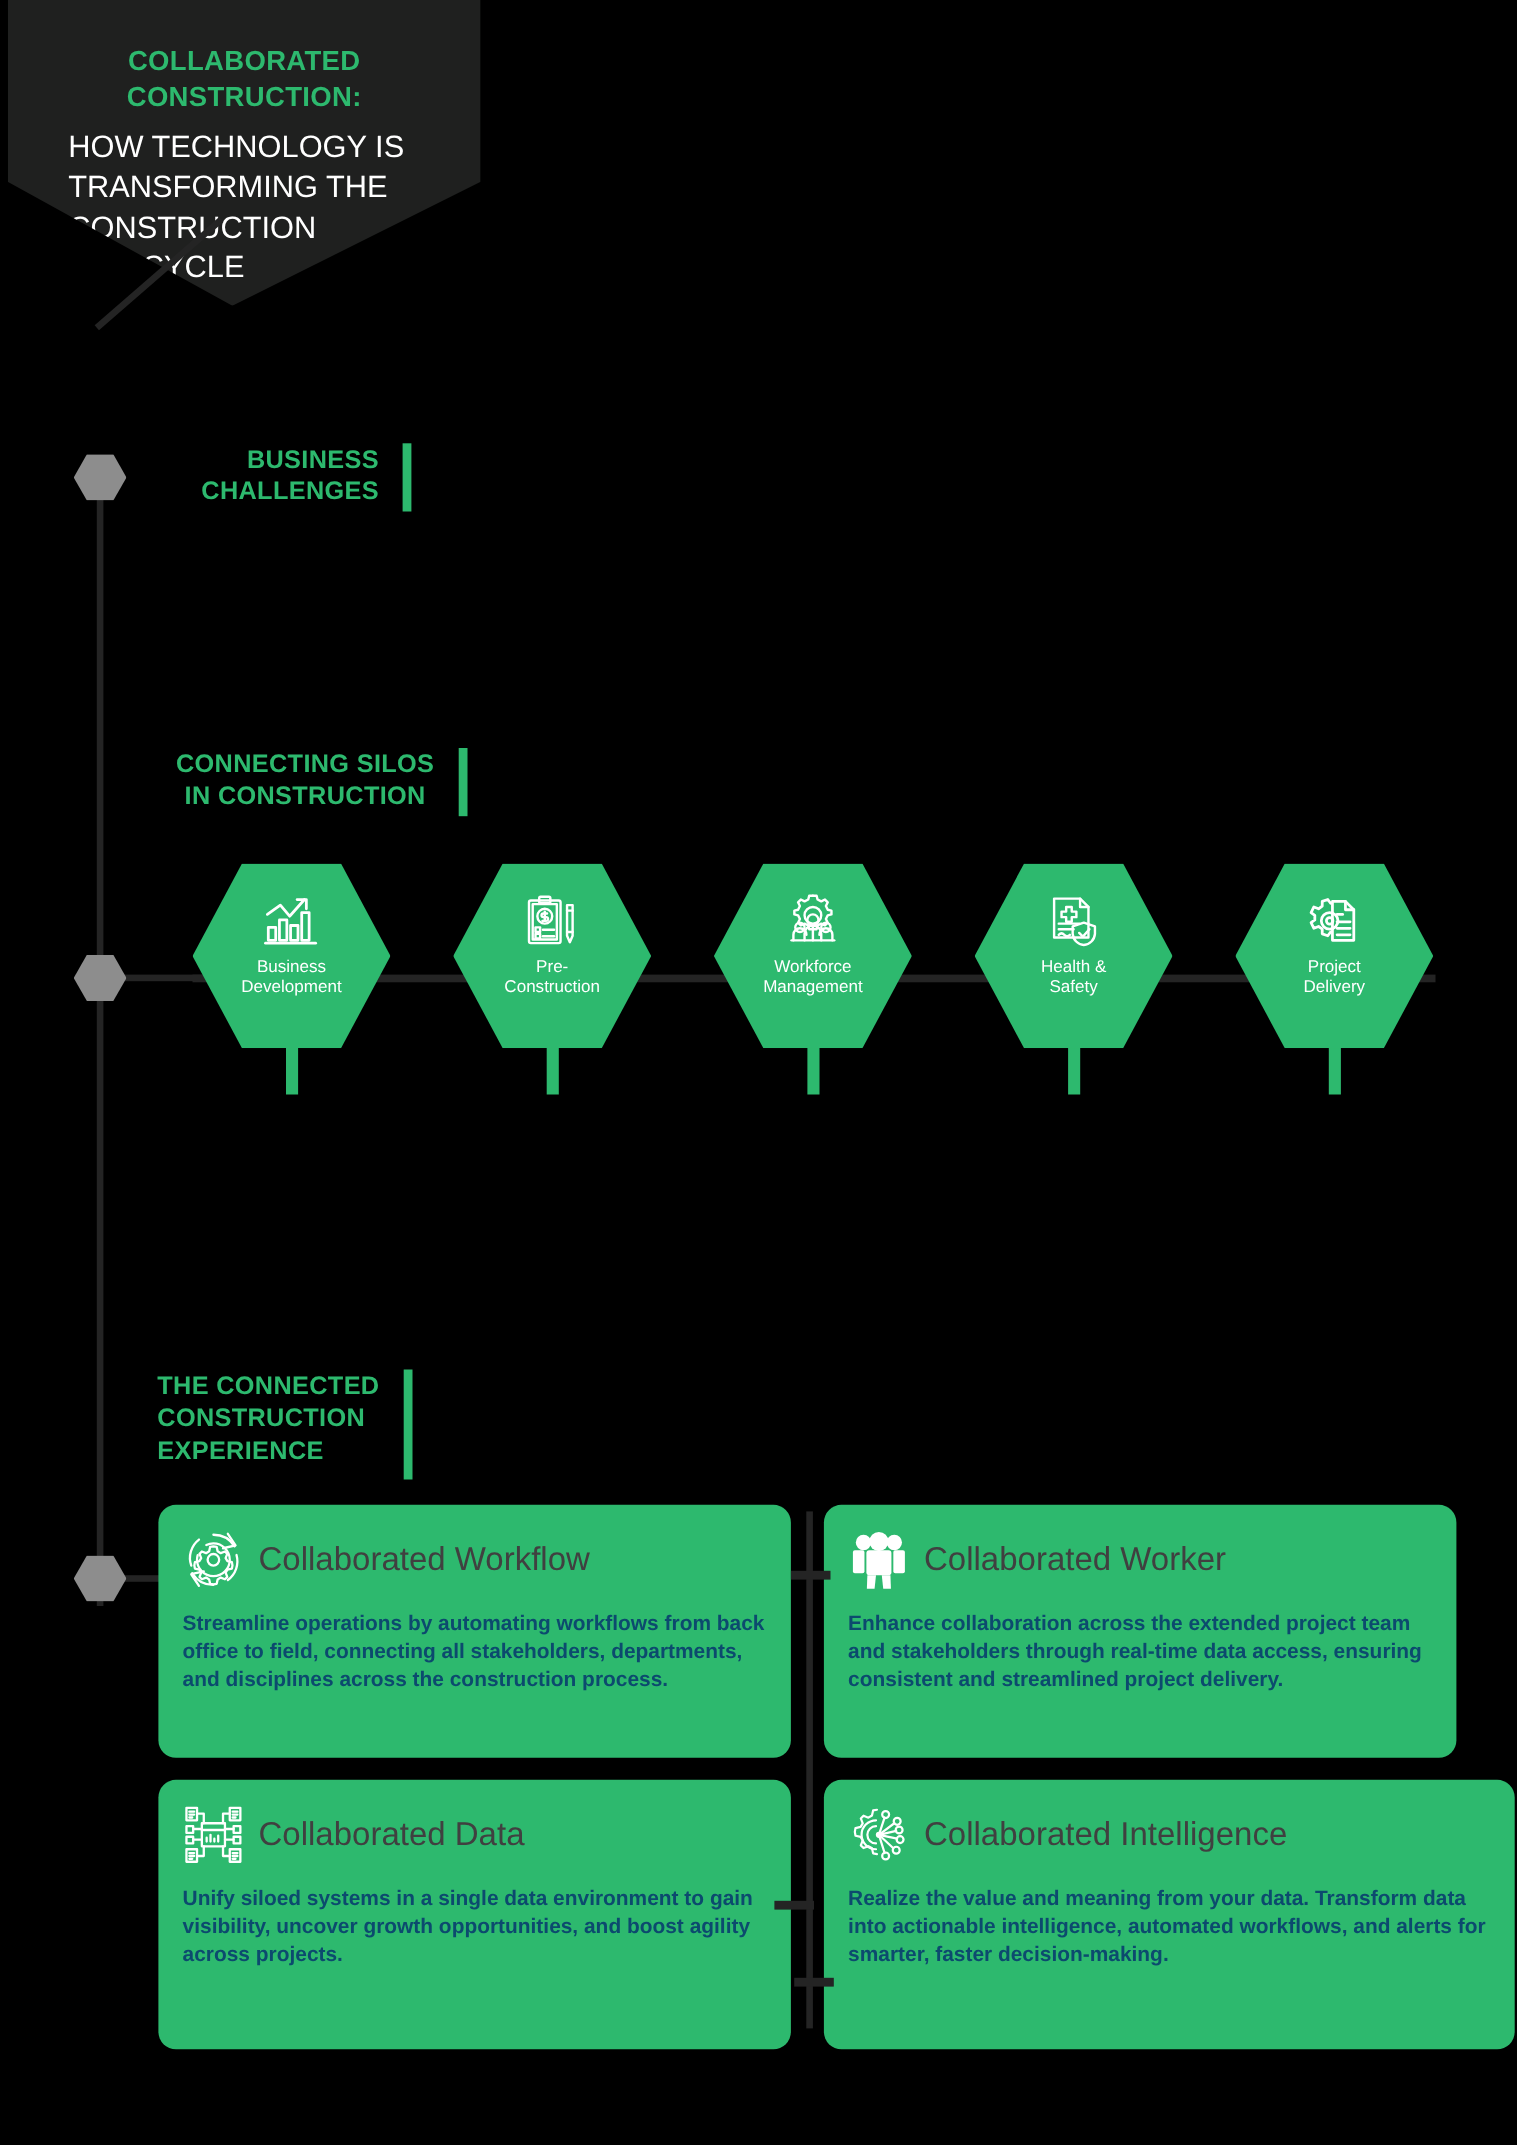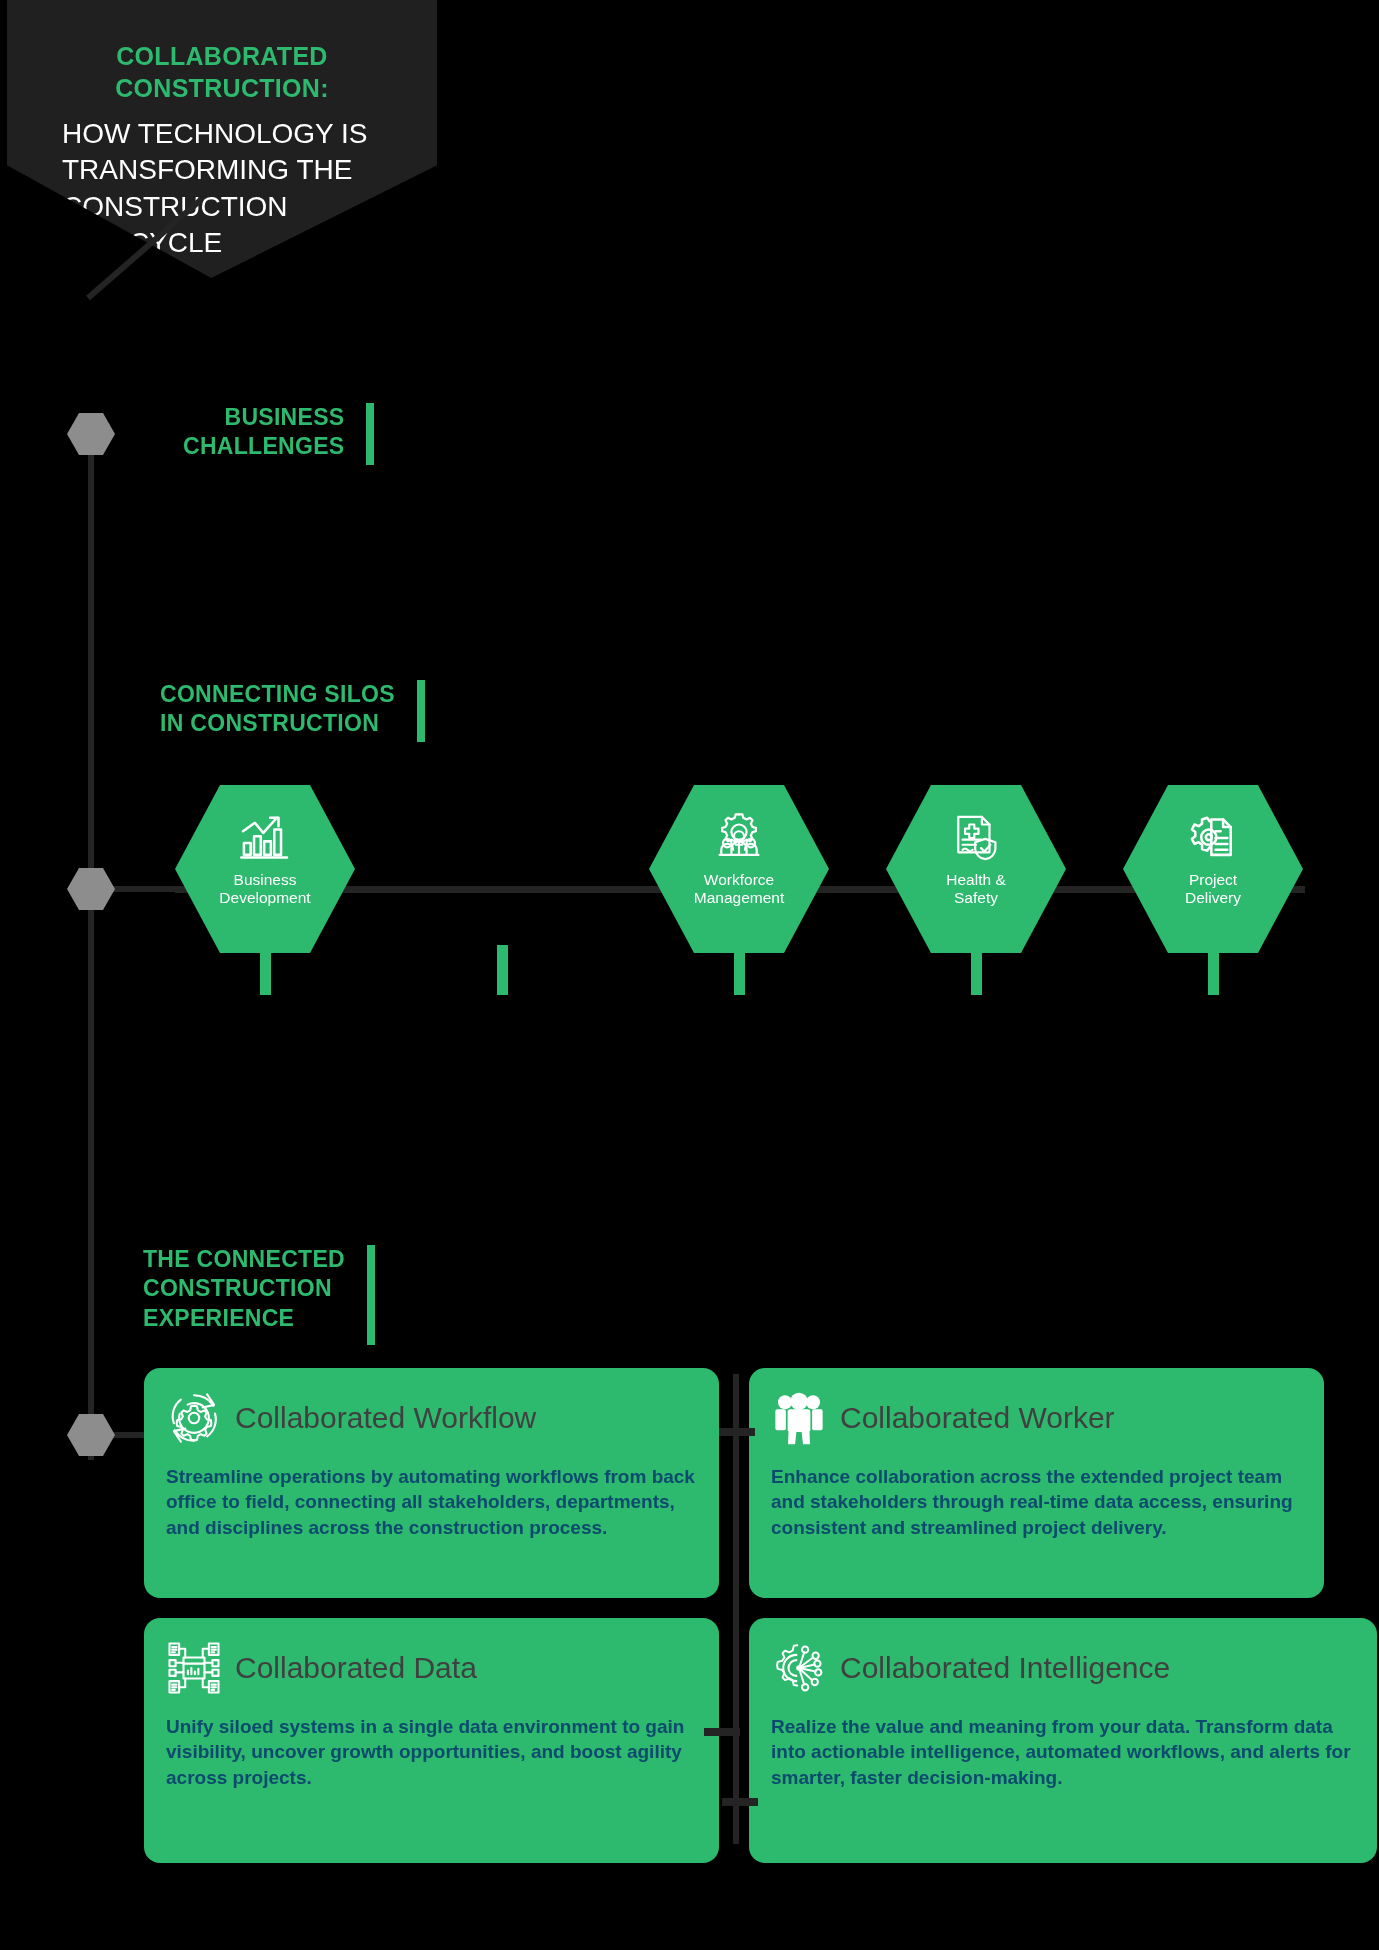--- a/index.html
+++ b/index.html
@@ -106,21 +106,21 @@
   }
   .sec-head .bar {
     width: 8px;
     background: #2db96e;
     align-self: center;
   }
   .sh1 { left: 183px; top: 403px; }
   .sh1 .txt { text-align: right; }
   .sh1 .bar { height: 62px; }
   .sh2 { left: 160px; top: 680px; }
-  .sh2 .txt { text-align: left; }
+  .sh2 .txt { text-align: center; }
   .sh2 .bar { height: 62px; }
   .sh3 { left: 143px; top: 1245px; }
   .sh3 .bar { height: 100px; }
 
   
   .hexrow {
     position: absolute;
     left: 175px;
     top: 785px;
     width: 1130px;
@@ -287,20 +287,40 @@
             <path d="M4 55 L58 55"></path>
           </g>
         </svg>
         <div class="hexlabel" style="white-space:pre-line">Business
 Development</div>
       </div>
     </div>
 
     <div class="hexcell" style="left:237px;">
       <div class="hexstem"></div>
+      <div class="hexshape">
+        <svg class="hexicon" viewBox="0 0 64 64">
+          <g fill="none" stroke="#fff" stroke-width="2.6" stroke-linejoin="round" stroke-linecap="round">
+            <rect x="7" y="9" width="34" height="46" rx="2"></rect>
+            <rect x="11" y="13" width="26" height="38"></rect>
+            <rect x="18" y="5" width="12" height="7" rx="1.5"></rect>
+            <circle cx="24" cy="26" r="8"></circle>
+            <path d="M24 21 L24 31 M26.5 23 h-4 a2 2 0 0 0 0 4 h3 a2 2 0 0 1 0 4 h-4"></path>
+            <rect x="14" y="38" width="5" height="5"></rect>
+            <path d="M22 40.5 L34 40.5"></path>
+            <rect x="14" y="45" width="5" height="5"></rect>
+            <path d="M22 47.5 L34 47.5"></path>
+            <path d="M48 14 L54 14 L54 47 L51 54 L48 47 Z"></path>
+            <path d="M48 20 L54 20"></path>
+            <path d="M48 43 L54 43"></path>
+          </g>
+        </svg>
+        <div class="hexlabel" style="white-space:pre-line">Pre-
+Construction</div>
+      </div>
     </div>
 
     <div class="hexcell" style="left:474px;">
       <div class="hexstem"></div>
       <div class="hexshape">
         <svg class="hexicon" viewBox="0 0 64 64">
           <g fill="none" stroke="#fff" stroke-width="2.6" stroke-linejoin="round" stroke-linecap="round">
             <path d="M32 4 l4 0 1 4 4 2 4-2 3 3 -2 4 2 4 4 1 0 4 -4 1 -2 4 2 4 -3 3 -4-2 -4 2 -1 4 -4 0"></path>
             <path d="M32 4 l-4 0 -1 4 -4 2 -4-2 -3 3 2 4 -2 4 -4 1 0 4 4 1 2 4 -2 4 3 3 4-2 4 2 1 4 4 0"></path>
             <circle cx="32" cy="25" r="9"></circle>

